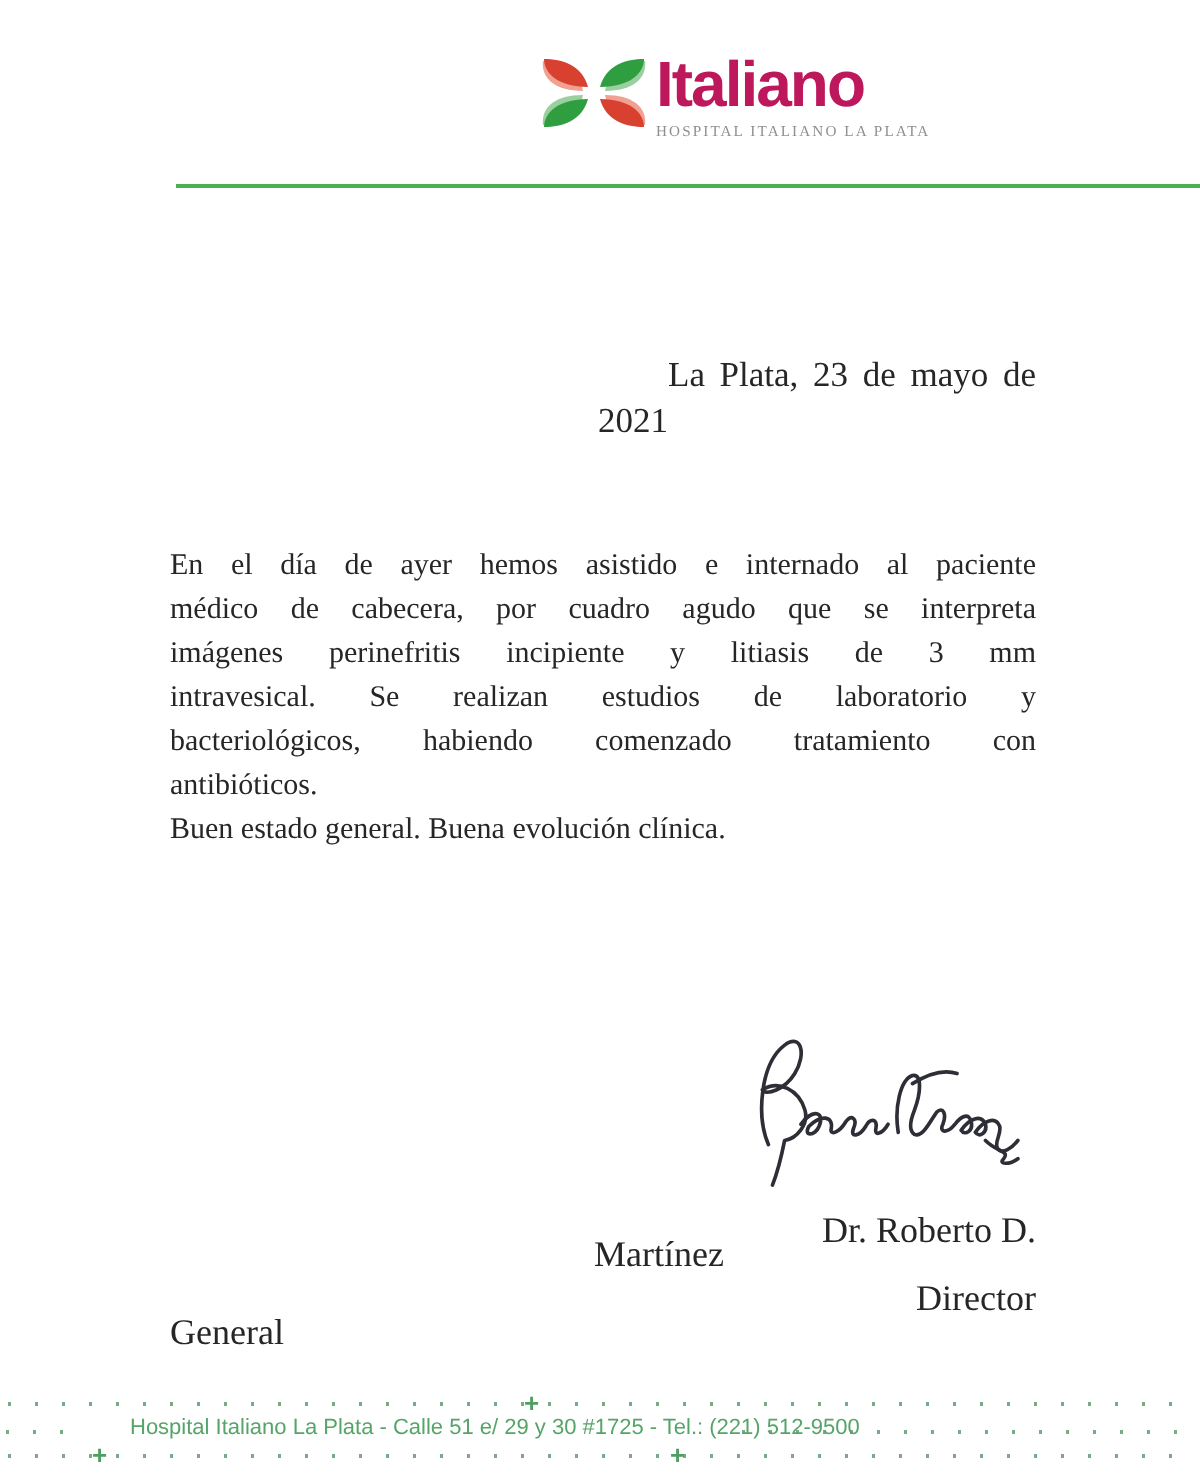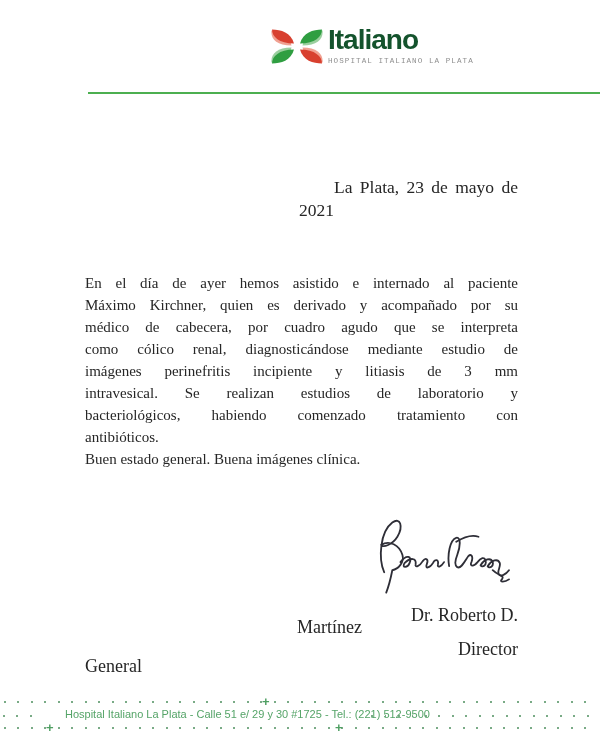--- a/index.html
+++ b/index.html
@@ -7,24 +7,24 @@
     position:relative; width:600px; height:738px; margin:0 auto;
     background:#ffffff; overflow:hidden;
     font-family:"Liberation Serif", serif; color:#262626;
   }
 
   
   .logo-icon { position:absolute; left:271px; top:27px; width:52px; height:39px; }
   .brand { position:absolute; left:328px; top:26px; }
   .brand-name {
     font-family:"Liberation Sans", sans-serif; font-weight:700;
-    font-size:28px; line-height:1; color:#14532d; letter-spacing:-1px;
+    font-size:32px; line-height:1; color:#be185d; letter-spacing:-1px;
   }
   .brand-sub {
-    font-family:Liberation Mono, monospace; font-size:7.6px;
+    font-family:Liberation Serif, serif; font-size:7.6px;
     color:#8f8f8f; letter-spacing:1.05px; margin-top:3px; white-space:nowrap;text-align:right;
   }
   .header-rule { position:absolute; left:88px; right:0; top:92px; height:2px; background:#4caf50; }
 
   
   .dateblock { position:absolute; left:299px; top:176px; width:219px; font-size:17.5px; line-height:23px; }
   .date-l1 { text-align:justify; text-align-last:justify; text-indent:35px; }
 
   
   .body { position:absolute; left:85px; top:272px; width:433px; font-size:15px; line-height:22px; }
@@ -98,28 +98,26 @@
 
   <div class="header-rule"></div>
 
   <div class="dateblock">
     <div class="date-l1">La Plata, 23 de mayo de</div>
     <div class="date-l2">2021</div>
   </div>
 
   <div class="body">
     <div class="jline">En el día de ayer hemos asistido e internado al paciente</div>
-    <div class="jline">Máximo Kirchner, quien es derivado y acompañado por su</div>
     <div class="jline">médico de cabecera, por cuadro agudo que se interpreta</div>
-    <div class="jline">como cólico renal, diagnosticándose mediante estudio de</div>
     <div class="jline">imágenes perinefritis incipiente y litiasis de 3 mm</div>
     <div class="jline">intravesical. Se realizan estudios de laboratorio y</div>
     <div class="jline">bacteriológicos, habiendo comenzado tratamiento con</div>
     <div class="pline">antibióticos.</div>
-    <div class="pline">Buen estado general. Buena imágenes clínica.</div>
+    <div class="pline">Buen estado general. Buena evolución clínica.</div>
   </div>
 
   <svg class="signature" viewBox="0 0 140 80" aria-hidden="true">
     <path d="M14,58 C8,44 10,18 22,9 C30,3 33,13 27,23 C22,31 13,34 11,31 C19,26 29,31 32,41 C34,48 28,55 22,56 C20,66 18,73 16,78"></path>
     <path d="M30,48 C36,40 42,42 39,49 C37,54 31,54 34,49 C40,43 46,44 45,50 C44,54 49,52 52,47 C55,43 58,45 56,50 C54,55 59,54 62,49 C64,45 68,45 67,50 C66,54 70,53 73,48"></path>
     <path d="M78,52 C76,40 79,26 85,24 C90,23 89,33 86,41 C84,46 83,51 86,53 C90,55 94,46 97,42 C100,39 102,43 100,48 C98,52 102,53 106,48 C109,44 113,42 114,47 C115,51 111,54 109,51 C113,45 119,43 121,48 C122,52 118,55 116,52 C120,46 126,44 128,49 C129,53 125,57 127,60 C129,63 134,60 137,56"></path>
     <path d="M85,28 C93,23 101,21 107,23"></path>
     <path d="M121,56 C127,62 133,61 130,65 C127,68 133,68 137,65"></path>
   </svg>
 

